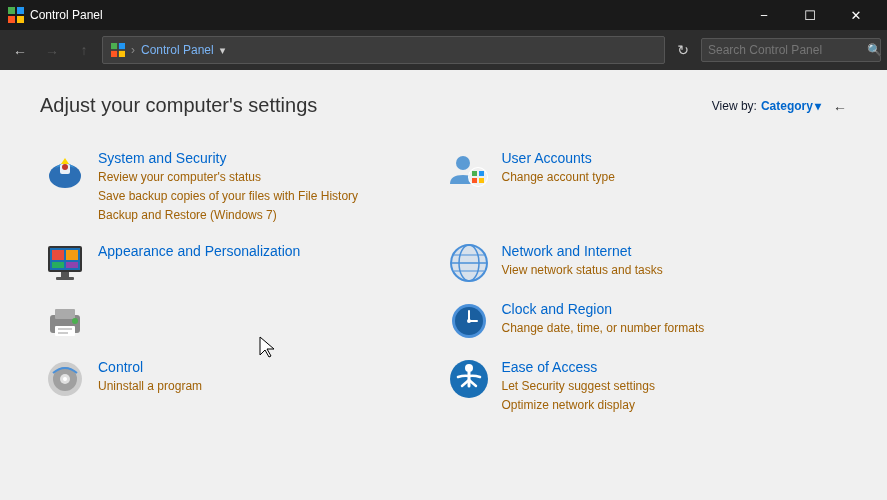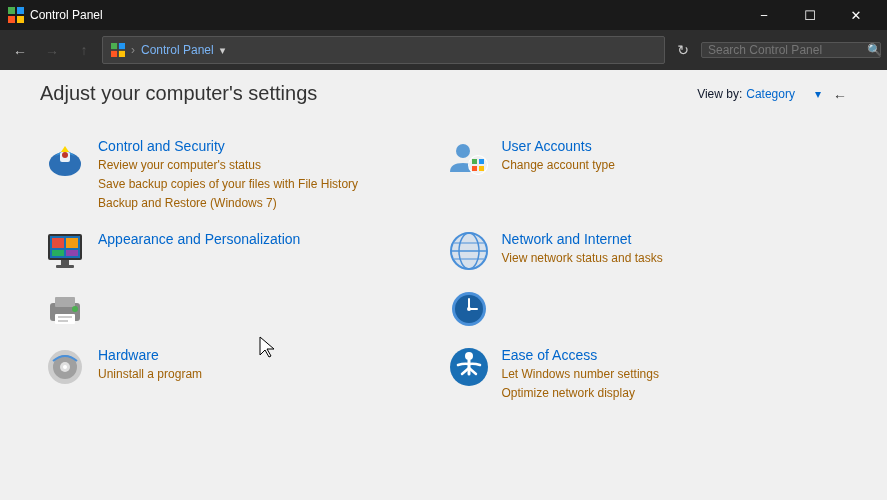--- a/index.html
+++ b/index.html
@@ -90,21 +90,21 @@
       border: none;
       color: #ccc;
       font-size: 14px;
       cursor: pointer;
       display: flex; align-items: center; justify-content: center;
     }
     .search-box {
       background: #3c3c3c;
       border: 1px solid #555;
       border-radius: 2px;
-      height: 16px;
+      height: 24px;
       width: 180px;
       display: flex;
       align-items: center;
       padding: 0 6px;
       gap: 4px;
     }
     .search-input {
       background: transparent;
       border: none;
       outline: none;
@@ -112,21 +112,21 @@
       font-size: 12px;
       flex: 1;
     }
     .search-icon-btn {
       color: #aaa; font-size: 12px; cursor: pointer;
     }
 
     
     .content-area {
       background: #f0f0f0;
-      padding: 12px 40px;
+      padding: 24px 40px;
       height: calc(500px - 70px);
       overflow-y: auto;
     }
     .content-header {
       display: flex;
       justify-content: space-between;
       align-items: center;
       margin-bottom: 24px;
     }
     .page-title {
@@ -138,22 +138,23 @@
       display: flex;
       align-items: center;
       gap: 4px;
       font-size: 12px;
       color: #333;
     }
     .viewby-label { color: #0f172a; }
     .viewby-dropdown {
       color: #0066cc;
       cursor: pointer;
-      display: flex; align-items: center; gap: 20px;
-      font-size: 12px;
+      display: flex; align-items: center; gap: 2px;
+      font-size: 12px;
+      font-weight: bold;
     }
     .arrow-indicator {
       font-size: 14px;
       margin-left: 8px;
       color: #333;
     }
 
     
     .categories-grid {
       display: grid;
@@ -255,21 +256,21 @@
       <div class="category-icon">
         <svg width="40" height="40" viewBox="0 0 40 40">
           <ellipse cx="20" cy="26" rx="16" ry="12" fill="#2c6fb5"></ellipse>
           <path d="M10 18 Q20 8 30 18 Q20 14 10 18Z" fill="#3a8fd4"></path>
           <rect x="15" y="14" width="10" height="10" rx="2" fill="#fff" opacity="0.9"></rect>
           <path d="M20 8 L24 14 L16 14 Z" fill="#ffd700"></path>
           <circle cx="20" cy="17" r="3" fill="#c0392b"></circle>
         </svg>
       </div>
       <div class="category-text">
-        <span class="category-title">Control and Security</span>
+        <span class="category-title">System and Security</span>
         <a class="category-link">Review your computer's status</a>
         <a class="category-link">Save backup copies of your files with File History</a>
         <a class="category-link">Backup and Restore (Windows 7)</a>
       </div>
     </div>
 
     <div class="category-item">
       <div class="category-icon">
         <svg width="42" height="42" viewBox="0 0 42 42">
 
@@ -346,53 +347,57 @@
     <div class="category-item">
       <div class="category-icon">
         <svg width="40" height="40" viewBox="0 0 40 40">
           <circle cx="20" cy="20" r="17" fill="#4a90d9"></circle>
           <circle cx="20" cy="20" r="14" fill="#1a5fa0"></circle>
           <line x1="20" y1="10" x2="20" y2="20" stroke="#fff" stroke-width="2" stroke-linecap="round"></line>
           <line x1="20" y1="20" x2="28" y2="20" stroke="#fff" stroke-width="2" stroke-linecap="round"></line>
           <circle cx="20" cy="20" r="2" fill="#fff"></circle>
         </svg>
       </div>
+      <div class="category-text">
+        <span class="category-title">Clock and Region</span>
+        <a class="category-link">Change date, time, or number formats</a>
+      </div>
     </div>
 
     <div class="category-item">
       <div class="category-icon">
         <svg width="40" height="40" viewBox="0 0 40 40">
 
           <circle cx="20" cy="20" r="17" fill="#ccc"></circle>
           <circle cx="20" cy="20" r="12" fill="#a0a0a0"></circle>
           <circle cx="20" cy="20" r="5" fill="#e0e0e0"></circle>
           <circle cx="20" cy="20" r="2" fill="#fff"></circle>
           <path d="M8 14 Q20 4 32 14" fill="none" stroke="#4a90d9" stroke-width="2"></path>
         </svg>
       </div>
       <div class="category-text">
-        <span class="category-title">Hardware</span>
+        <span class="category-title">Control</span>
         <a class="category-link">Uninstall a program</a>
       </div>
     </div>
 
     <div class="category-item">
       <div class="category-icon">
         <svg width="42" height="42" viewBox="0 0 42 42">
 
           <circle cx="21" cy="21" r="19" fill="#1a6fb5"></circle>
           <circle cx="21" cy="10" r="4" fill="#fff"></circle>
           <path d="M21 14 L21 28" stroke="#fff" stroke-width="3" stroke-linecap="round"></path>
           <path d="M10 19 Q16 17 21 18 Q26 17 32 19" stroke="#fff" stroke-width="2.5" fill="none" stroke-linecap="round"></path>
           <path d="M14 28 L21 22 L28 28" stroke="#fff" stroke-width="2.5" fill="none" stroke-linecap="round"></path>
         </svg>
       </div>
       <div class="category-text">
         <span class="category-title">Ease of Access</span>
-        <a class="category-link">Let Windows number settings</a>
+        <a class="category-link">Let Security suggest settings</a>
         <a class="category-link">Optimize network display</a>
       </div>
     </div>
 
   </div>
 
   <div style="position: absolute; left: 258px; top: 335px; pointer-events: none; z-index: 9999;">
     <svg width="20" height="24" viewBox="0 0 20 24">
       <path d="M2 2 L2 20 L7 15 L11 22 L13 21 L9 14 L16 14 Z" fill="#fff" stroke="#000" stroke-width="1"></path>
     </svg>

